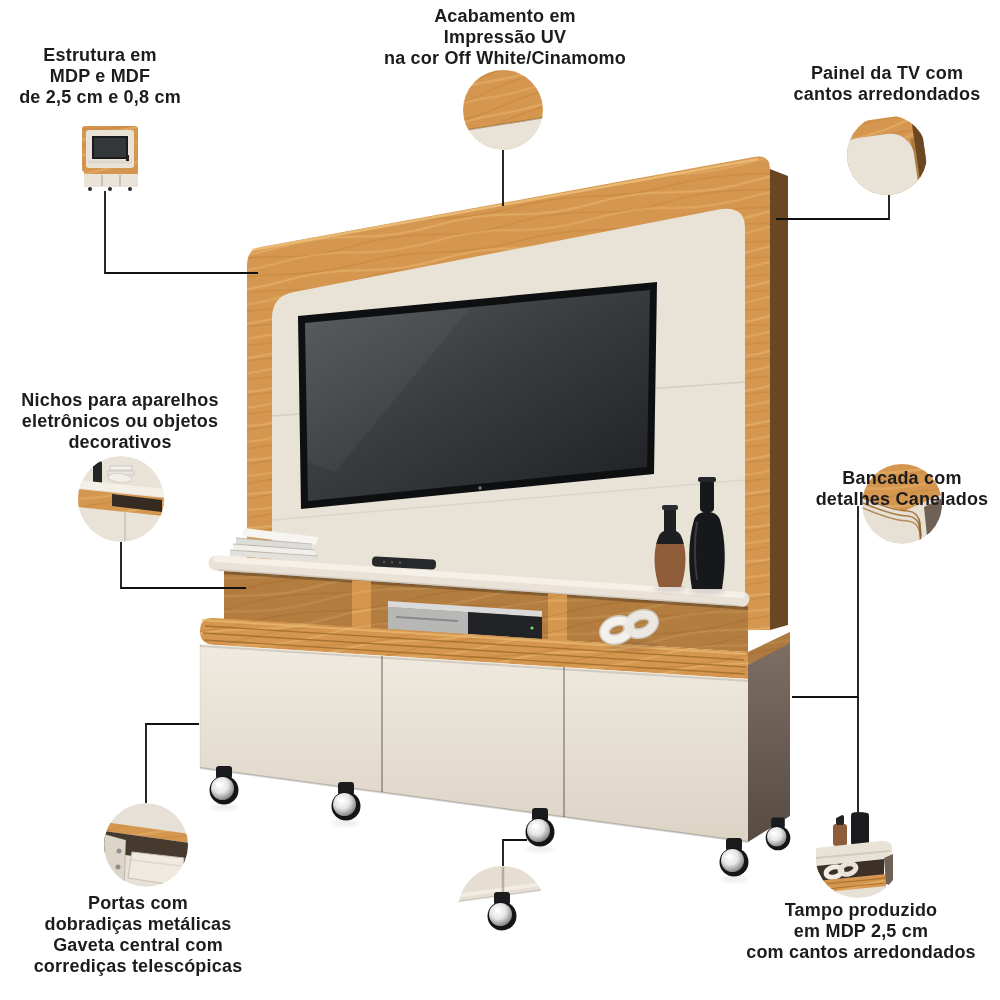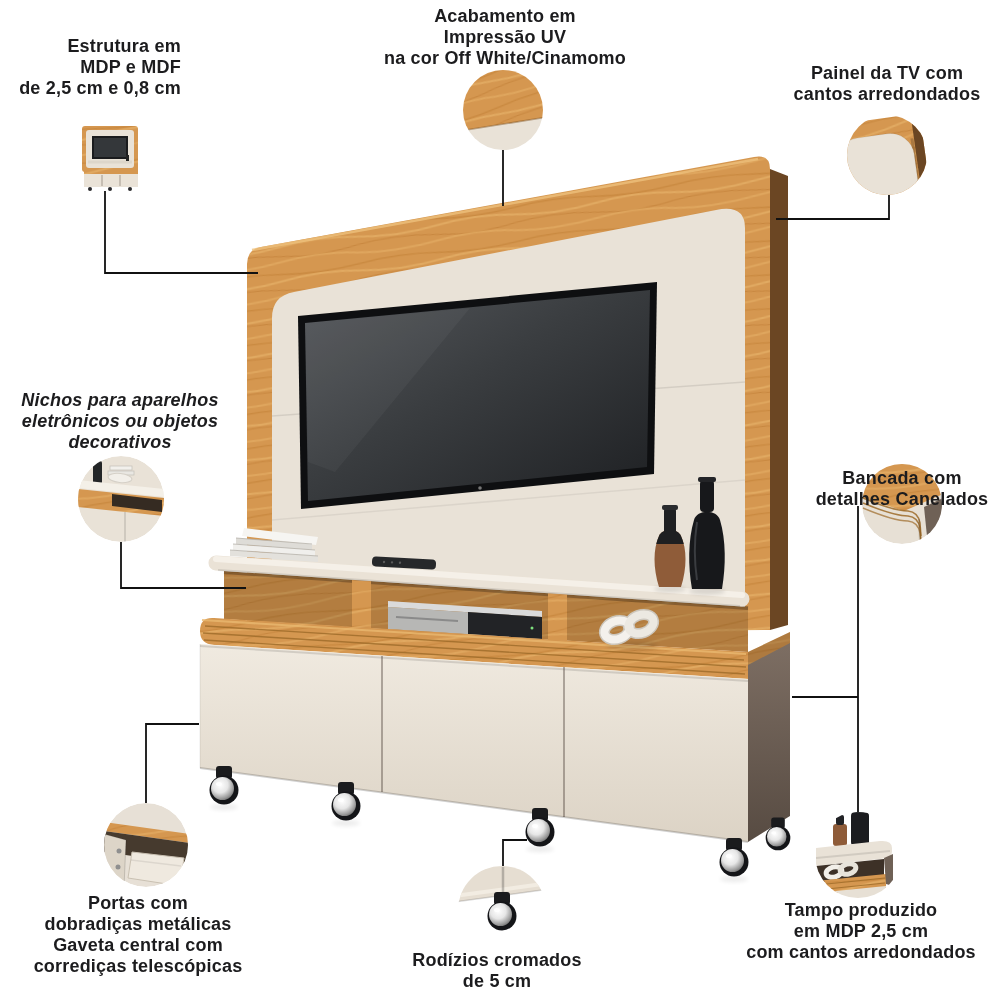--- a/index.html
+++ b/index.html
@@ -291,59 +291,55 @@
     <path d="M816 866 L884 859 L884 876 L816 883 Z" fill="#3d3127"></path>
     <ellipse cx="834" cy="872" rx="8" ry="5" transform="rotate(-15 834 872)" fill="none" stroke="#f2efe9" stroke-width="5"></ellipse>
     <ellipse cx="848" cy="869" rx="8" ry="5" transform="rotate(-15 848 869)" fill="none" stroke="#e7e3da" stroke-width="5"></ellipse>
     <path d="M816 881 L886 874 L886 888 L816 895 Z" fill="url(#grain)"></path>
     <path d="M817 885 L885 878 M817 890 L885 883" stroke="#9c6a28" stroke-width="1.2" opacity=".8" fill="none"></path>
     <path d="M884 858 L893 854 L893 886 L886 884 Z" class="sidefill"></path>
     <path d="M816 893 L886 886 L886 899 L816 899 Z" fill="#e7e0d5"></path>
   </g>
 </svg>
 
-  <div class="callout-label" style="left:100px;top:36px;text-align:right;">
+  <div class="callout-label" style="left:100px;top:45px;">
     <div>Estrutura em</div>
     <div>MDP e MDF</div>
     <div>de 2,5 cm e 0,8 cm</div>
   </div>
 
   <div class="callout-label" style="left:505px;top:6px;">
     <div>Acabamento em</div>
     <div>Impressão UV</div>
     <div>na cor Off White/Cinamomo</div>
   </div>
 
   <div class="callout-label" style="left:887px;top:63px;">
     <div>Painel da TV com</div>
     <div>cantos arredondados</div>
   </div>
 
-  <div class="callout-label" style="left:120px;top:390px;font-style:italic;">
+  <div class="callout-label" style="left:120px;top:390px;">
     <div>Nichos para aparelhos</div>
     <div>eletrônicos ou objetos</div>
     <div>decorativos</div>
   </div>
 
   <div class="callout-label" style="left:902px;top:421px;margin-top:47px;">
     <div>Bancada com</div>
     <div>detalhes Canelados</div>
   </div>
 
   <div class="callout-label" style="left:138px;top:893px;">
     <div>Portas com</div>
     <div>dobradiças metálicas</div>
     <div>Gaveta central com</div>
     <div>corrediças telescópicas</div>
   </div>
 
-  <div class="callout-label" style="left:497px;top:950px;">
-    <div>Rodízios cromados</div>
-    <div>de 5 cm</div>
-  </div>
 
   <div class="callout-label" style="left:861px;top:900px;">
     <div>Tampo produzido</div>
     <div>em MDP 2,5 cm</div>
     <div>com cantos arredondados</div>
   </div>
 
 </div>
 
 </body></html>

